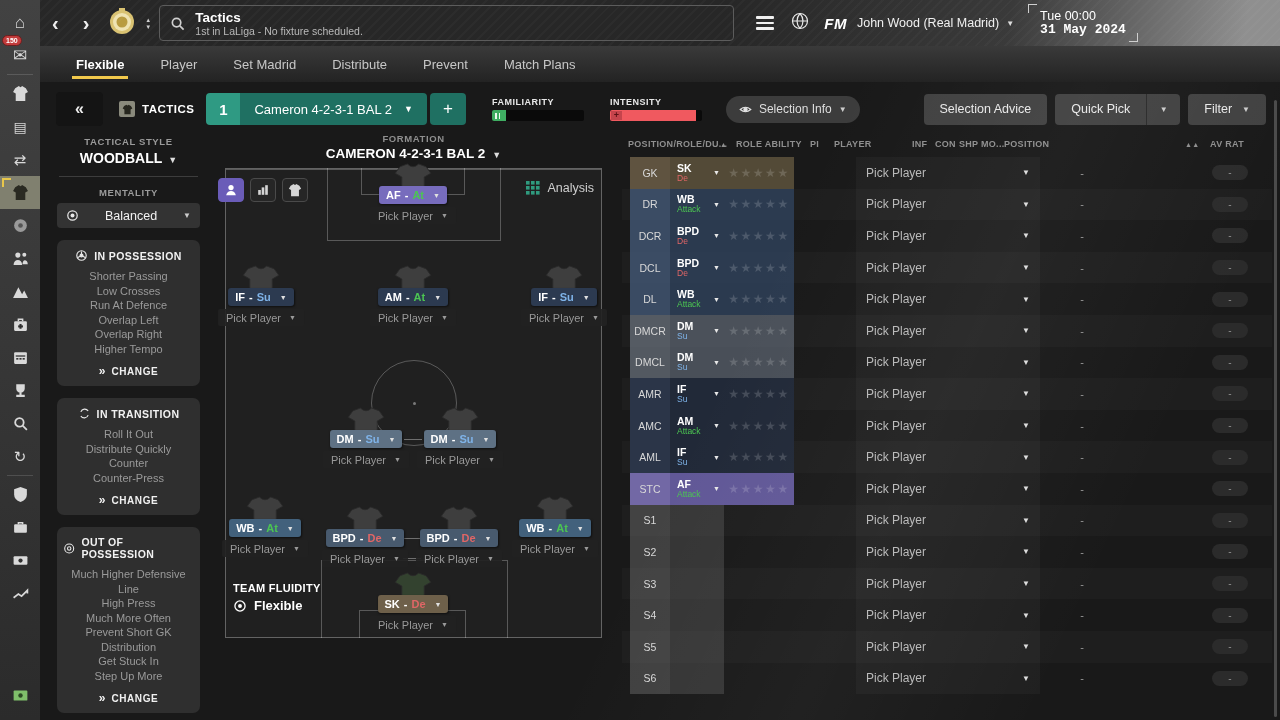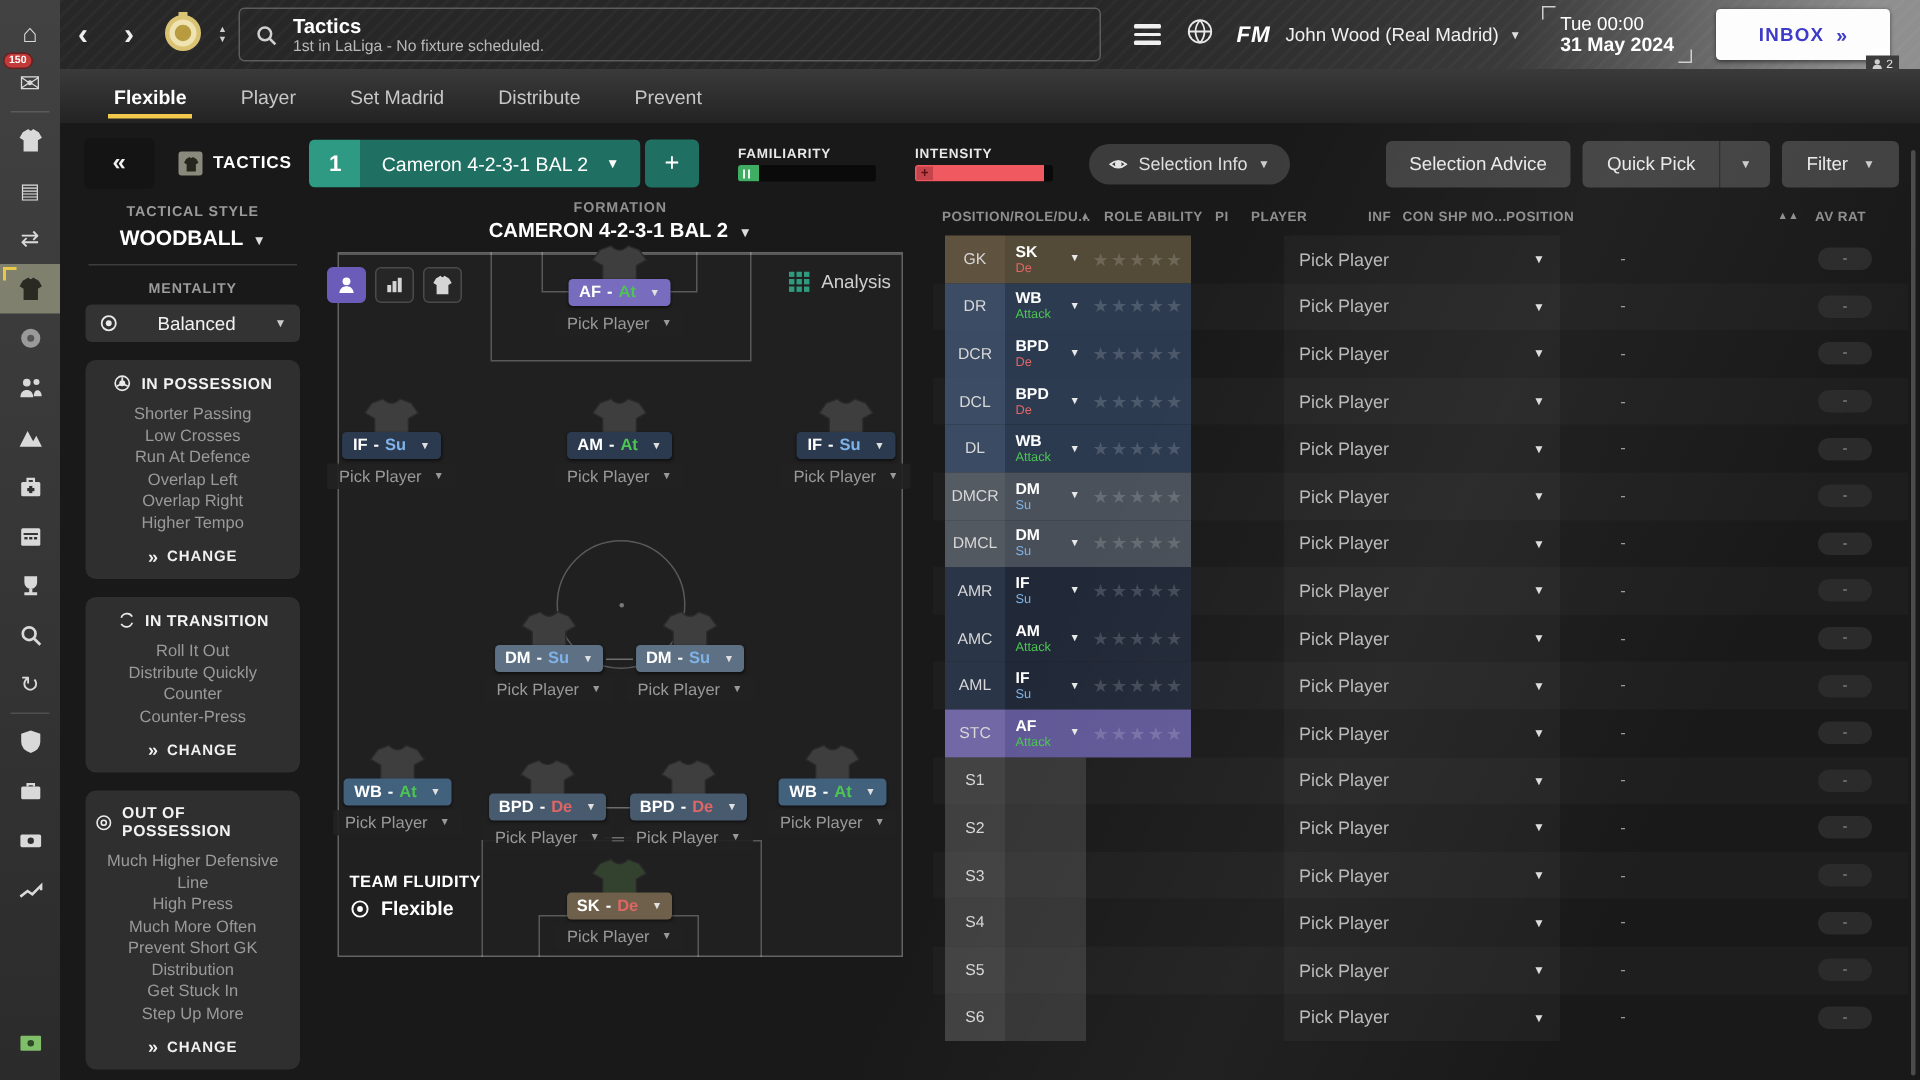--- a/index.html
+++ b/index.html
@@ -43,21 +43,21 @@
   .burger { display:flex; flex-direction:column; gap:3px; margin:0 16px 0 22px; }
   .burger span { width:18px; height:2.5px; background:#f0f0f0; border-radius:1px; }
   .worldicon svg { width:20px; height:20px; stroke:#e8e8e8; fill:none; stroke-width:1.2; }
   .fmlogo { color:#fff; font-weight:bold; font-size:15px; letter-spacing:.5px; margin:0 10px 0 14px; font-style:italic; }
   .manager { color:#f0f0f0; font-size:12.5px; display:flex; align-items:center; gap:7px; }
   .manager .chev { font-size:8px; color:#ddd; }
   .datebox { position:relative; margin-left:14px; padding:5px 12px; line-height:14px; }
   .datebox::before { content:""; position:absolute; left:0; top:0; width:8px; height:8px; border-left:1px solid #cfcfcf; border-top:1px solid #cfcfcf; }
   .datebox::after { content:""; position:absolute; right:0; bottom:0; width:8px; height:8px; border-right:1px solid #cfcfcf; border-bottom:1px solid #cfcfcf; }
   .date-time { color:#ffffff; font-size:12.5px; }
-  .date-full { color:#ffffff; font-size:13px; font-weight:bold; }
+  .date-full { color:#ffffff; font-size:13px; font-weight:bold;font-family:Liberation Mono, monospace; }
   .inboxbtn { position:relative; margin-left:16px; width:116px; height:34px; background:#fdfdfd; border-radius:3px;
     display:flex; align-items:center; justify-content:center; gap:8px; box-shadow:0 1px 3px rgba(0,0,0,.5); }
   .inboxbtn .txt { color:#3d3bc7; font-weight:bold; font-size:12.5px; letter-spacing:.8px; }
   .inboxbtn .arrows { color:#3d3bc7; font-weight:bold; font-size:13px; }
   .inbox-badge { position:absolute; right:-6px; bottom:-8px; background:#3c3c3c; color:#e6e6e6; font-size:8px;
     padding:1px 4px; display:flex; gap:3px; align-items:center; }
   .inbox-badge svg { width:7px; height:7px; fill:#cfcfcf; }
 
   
   .tabbar { position:absolute; left:40px; top:46px; width:1240px; height:36px;
@@ -350,48 +350,40 @@
         </svg></span>
     <span class="fmlogo">FM</span>
     <div class="manager">
       <span>John Wood (Real Madrid)</span>
       <span class="chev">▼</span>
     </div>
     <div class="datebox">
       <div class="date-time">Tue 00:00</div>
       <div class="date-full">31 May 2024</div>
     </div>
-    <div class="inboxbtn">
-      <span class="txt">INBOX</span>
-      <span class="arrows">»</span>
-      <span class="inbox-badge">
-        <svg viewBox="0 0 8 8">
-            <circle cx="4" cy="2.5" r="2"></circle>
-            <path d="M0.5 8 C0.5 5.5 2 4.8 4 4.8 S7.5 5.5 7.5 8 Z"></path>
-          </svg>
-        <span>2</span>
-        </span>
-    </div>
   </div>
 
   <div class="tabbar">
     <div class="tab active">
         <span>Flexible</span>
       </div>
     <div class="tab">
         <span>Player</span>
       </div>
     <div class="tab">
         <span>Set Madrid</span>
       </div>
     <div class="tab">
         <span>Distribute</span>
       </div>
     <div class="tab">
         <span>Prevent</span>
+      </div>
+    <div class="tab">
+        <span>Match Plans</span>
       </div>
   </div>
 
   <div class="toolbar">
     <div class="btn-back">
         <span>«</span>
       </div>
     <div class="tac-label">
       <span class="mini-shirt">
         <svg viewBox="0 0 16 16">

